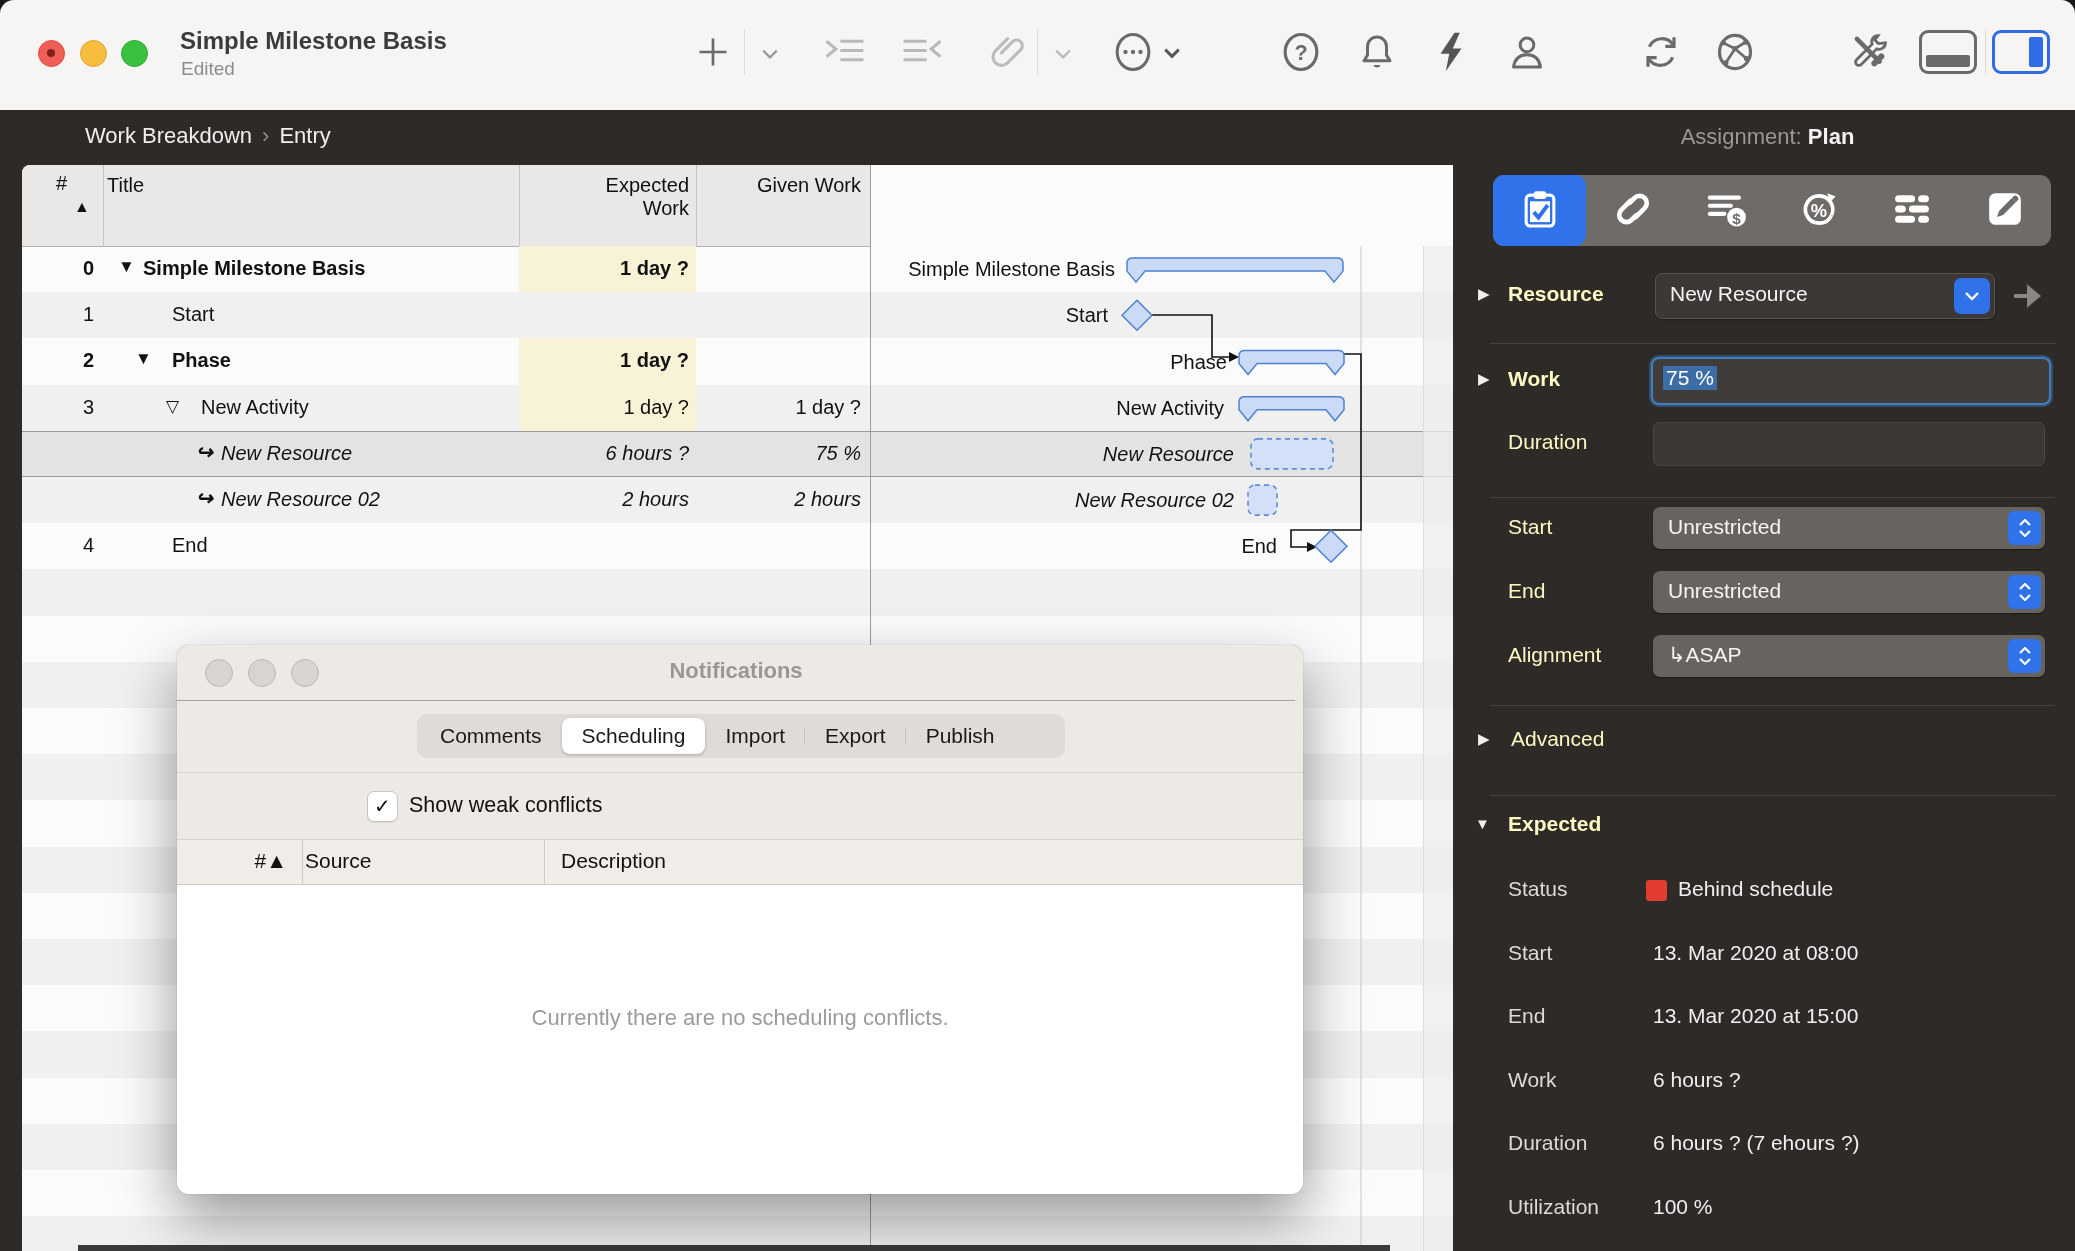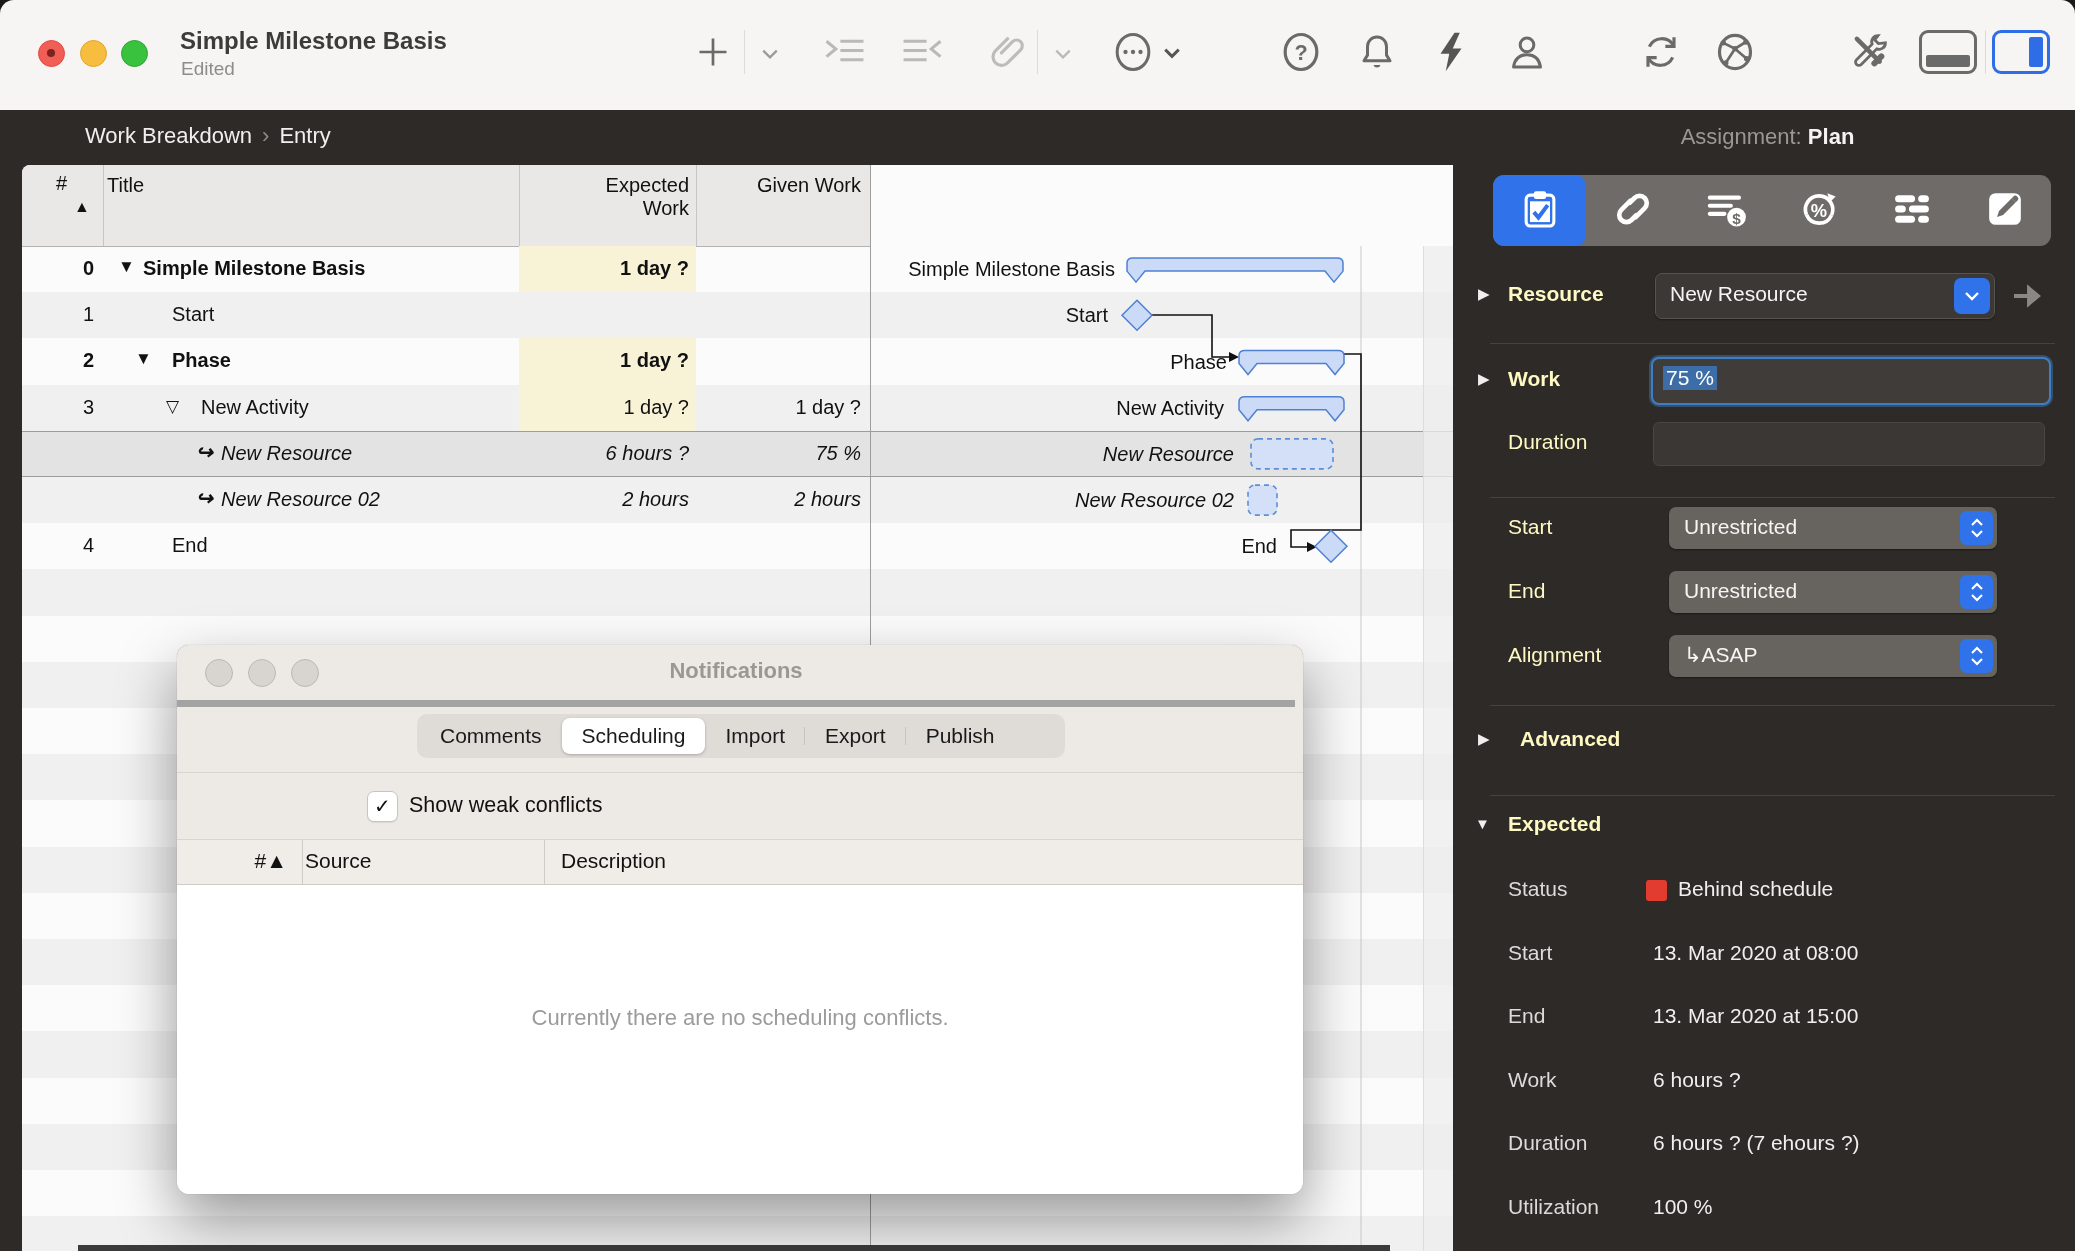--- a/index.html
+++ b/index.html
@@ -42,29 +42,29 @@
   .gantt-svg{position:absolute;left:849px;top:81px;}
   .scrollstrip{position:absolute;left:1401px;top:81px;width:30px;bottom:0;background:rgba(238,238,238,.75);border-left:1px solid #dedddc;}
   
   .inspector{position:absolute;left:1453px;top:165px;width:622px;height:1086px;background:#2d2a27;color:#e9e7e5;}
   .itabs{position:absolute;left:40px;top:10px;width:558px;height:71px;background:#6e6b68;border-radius:11px;display:flex;overflow:hidden;}
   .itab{flex:1;display:flex;align-items:center;justify-content:center;color:#f2f1f0;}
   .itab.active{background:#2f72ea;border-radius:11px;}
   .isep{position:absolute;left:37px;width:565px;height:1px;background:#454240;}
   .ilabel{position:absolute;font-size:21px;color:#fef9c3;white-space:nowrap;}
   .idisc{position:absolute;font-size:15px;color:#f0efee;}
-  .ifield{position:absolute;left:216px;width:328px;border-radius:7px;}
+  .ifield{position:absolute;left:200px;width:392px;border-radius:7px;}
   .ivalue{position:absolute;left:200px;font-size:21px;color:#f0efee;white-space:nowrap;}
   .popup{background:#67645f;height:42px;box-shadow:0 1px 2px rgba(0,0,0,.4);}
   .popup .ptext{position:absolute;left:15px;top:8px;font-size:21px;color:#f6f5f4;}
   .stepper{position:absolute;right:4px;top:4px;bottom:4px;width:33px;background:#2f72ea;border-radius:6px;color:#fff;display:flex;flex-direction:column;align-items:center;justify-content:center;line-height:10px;font-size:13px;}
   .statussq{position:absolute;width:21px;height:21px;border-radius:3px;}
   
   .dialog{position:absolute;left:177px;top:645px;width:1126px;height:549px;background:#edeae6;border-radius:12px;box-shadow:0 25px 60px rgba(0,0,0,.4),0 0 1px rgba(0,0,0,.4);z-index:50;overflow:hidden;}
-  .dlg-title{position:absolute;left:0;top:0;right:8px;height:55px;border-bottom:7px solid #a3a3a3;}
+  .dlg-title{position:absolute;left:0;top:0;right:8px;height:55px;border-bottom:1px solid #a3a3a3;}
   .dlg-circ{position:absolute;top:14px;width:26px;height:26px;border-radius:50%;background:#d8d4d0;border:1px solid #bcb8b4;}
   .dlg-titletext{position:absolute;left:0;right:0;top:13px;text-align:center;font-size:22px;font-weight:bold;color:#9a9795;}
   .seg{position:absolute;left:240px;top:69px;width:648px;height:44px;background:#dfdbd7;border-radius:10px;display:flex;align-items:center;padding:0 3px;box-sizing:border-box;}
   .seg .tab{font-size:21px;color:#1a1a1a;padding:6px 20px;border-radius:8px;position:relative;}
   .seg .tab.sel{background:#fff;box-shadow:0 1px 3px rgba(0,0,0,.25);}
   .seg .tab:not(.sel):not(:first-child)::before{content:"";position:absolute;left:-1px;top:9px;bottom:9px;width:1px;background:#c6c2be;}
   .seg .tab.sel + .tab::before{display:none!important;}
   .dlg-sep{position:absolute;left:0;right:0;height:1px;background:#d8d4d0;}
   .chkbox{position:absolute;left:190px;top:146px;width:29px;height:29px;background:#fff;border:1px solid #c8c4c0;border-radius:7px;text-align:center;line-height:29px;font-size:20px;color:#111;box-shadow:0 1px 1px rgba(0,0,0,.08);}
   .chklabel{position:absolute;left:232px;top:148px;font-size:21.5px;color:#111;}
@@ -437,21 +437,21 @@
           <svg width="14" height="22" viewBox="0 0 14 22">
             <polyline points="2,8 7,3 12,8" stroke="#fff" stroke-width="2.2" fill="none"></polyline>
             <polyline points="2,14 7,19 12,14" stroke="#fff" stroke-width="2.2" fill="none"></polyline>
           </svg>
         </span>
     </div>
 
     <div class="isep" style="top:540px"></div>
 
     <span class="idisc" style="left:25px;top:565px">▶</span>
-    <div class="ilabel" style="left:67px;top:562px;font-weight:bold">Advanced</div>
+    <div class="ilabel" style="left:58px;top:562px;font-weight:normal">Advanced</div>
 
     <div class="isep" style="top:630px"></div>
 
     <span class="idisc" style="left:22px;top:650px">▼</span>
     <div class="ilabel" style="left:55px;top:647px;font-weight:bold">Expected</div>
 
     <div id="expected-rows">
         <div class="ilabel" style="left: 55px; top: 712px; color: rgb(221, 219, 217);">Status</div>
         <span class="statussq" style="left: 193px; top: 715px; background: rgb(226, 59, 48);"></span>
         <div class="ivalue" style="left: 225px; top: 712px;">Behind schedule</div>

